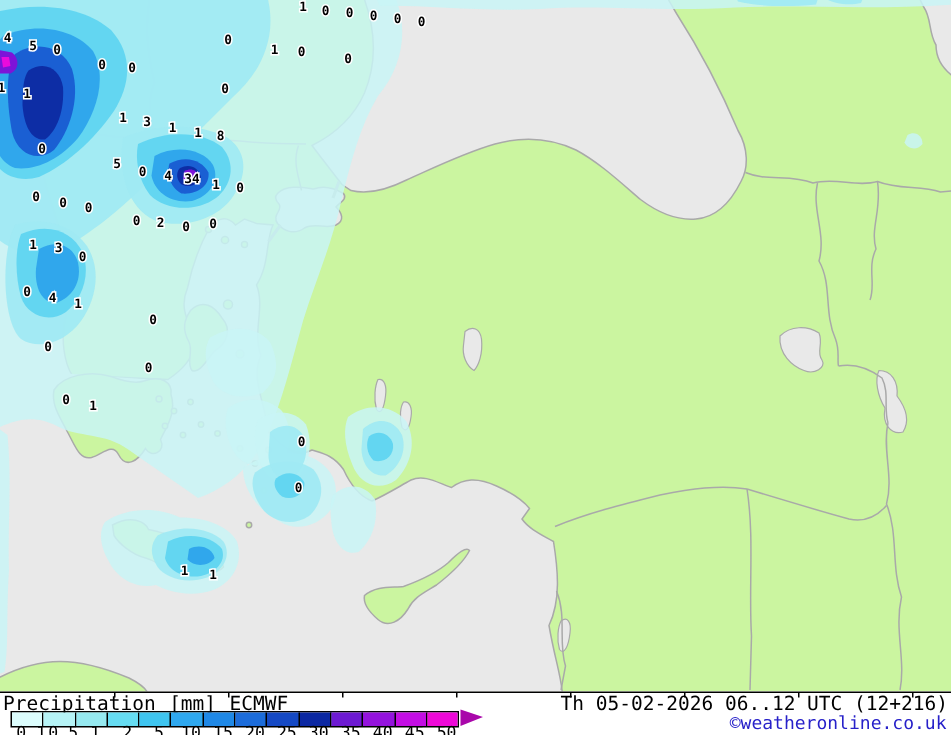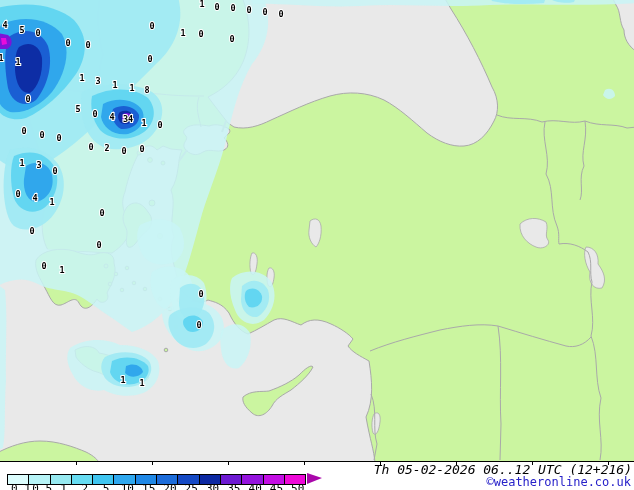--- a/index.html
+++ b/index.html
@@ -28,21 +28,21 @@
   .tick{position:absolute;top:0;width:1px;height:3px;background:#000;}
   .legend-title{position:absolute;left:2px;top:0;font-size:13px;color:#000;white-space:nowrap;}
   .legend-title span{margin-right:9px;}
   .bar{position:absolute;left:7px;top:12px;height:9px;display:flex;border:1px solid #000;}
   .seg{width:20.3px;height:9px;border-right:1px solid #000;}
   .seg:last-child{border-right:none;}
   .arrow{position:absolute;top:11px;width:0;height:0;
          border-top:5px solid transparent;border-bottom:6px solid transparent;
          border-left:15px solid #a907aa;}
   .lab{position:absolute;top:20px;transform:translateX(-50%);font-size:11px;color:#000;}
-  .datetime{position:absolute;right:2px;top:0;font-size:13px;color:#000;white-space:nowrap;font-style:italic;}
+  .datetime{position:absolute;right:2px;top:0;font-size:13px;color:#000;white-space:nowrap;}
   .copyright{position:absolute;right:3px;top:13px;font-size:12px;color:#2721c9;white-space:nowrap;}
 </style>
 </head>
 <body>
 
 <div id="page">
   <div id="map-wrap">
     <svg width="634" height="461" viewBox="0 0 634 461">
 
       <rect x="0" y="0" width="634" height="461" fill="#cbf5a0"></rect>
@@ -209,20 +209,23 @@
     <div id="ticks">
         <div class="tick" style="left: 76px;"></div>
         <div class="tick" style="left: 152px;"></div>
         <div class="tick" style="left: 228px;"></div>
         <div class="tick" style="left: 304px;"></div>
         <div class="tick" style="left: 380px;"></div>
         <div class="tick" style="left: 456px;"></div>
         <div class="tick" style="left: 532px;"></div>
         <div class="tick" style="left: 608px;"></div>
       </div>
+    <div class="legend-title">
+      <span>Precipitation</span><span>[mm]</span><span>ECMWF</span>
+    </div>
     <div class="bar" id="legend-bar">
         <div class="seg" style="background: rgb(220, 253, 253);"></div>
         <div class="seg" style="background: rgb(182, 243, 246);"></div>
         <div class="seg" style="background: rgb(150, 233, 240);"></div>
         <div class="seg" style="background: rgb(102, 220, 242);"></div>
         <div class="seg" style="background: rgb(63, 197, 240);"></div>
         <div class="seg" style="background: rgb(47, 168, 239);"></div>
         <div class="seg" style="background: rgb(31, 136, 230);"></div>
         <div class="seg" style="background: rgb(28, 108, 218);"></div>
         <div class="seg" style="background: rgb(21, 73, 196);"></div>

